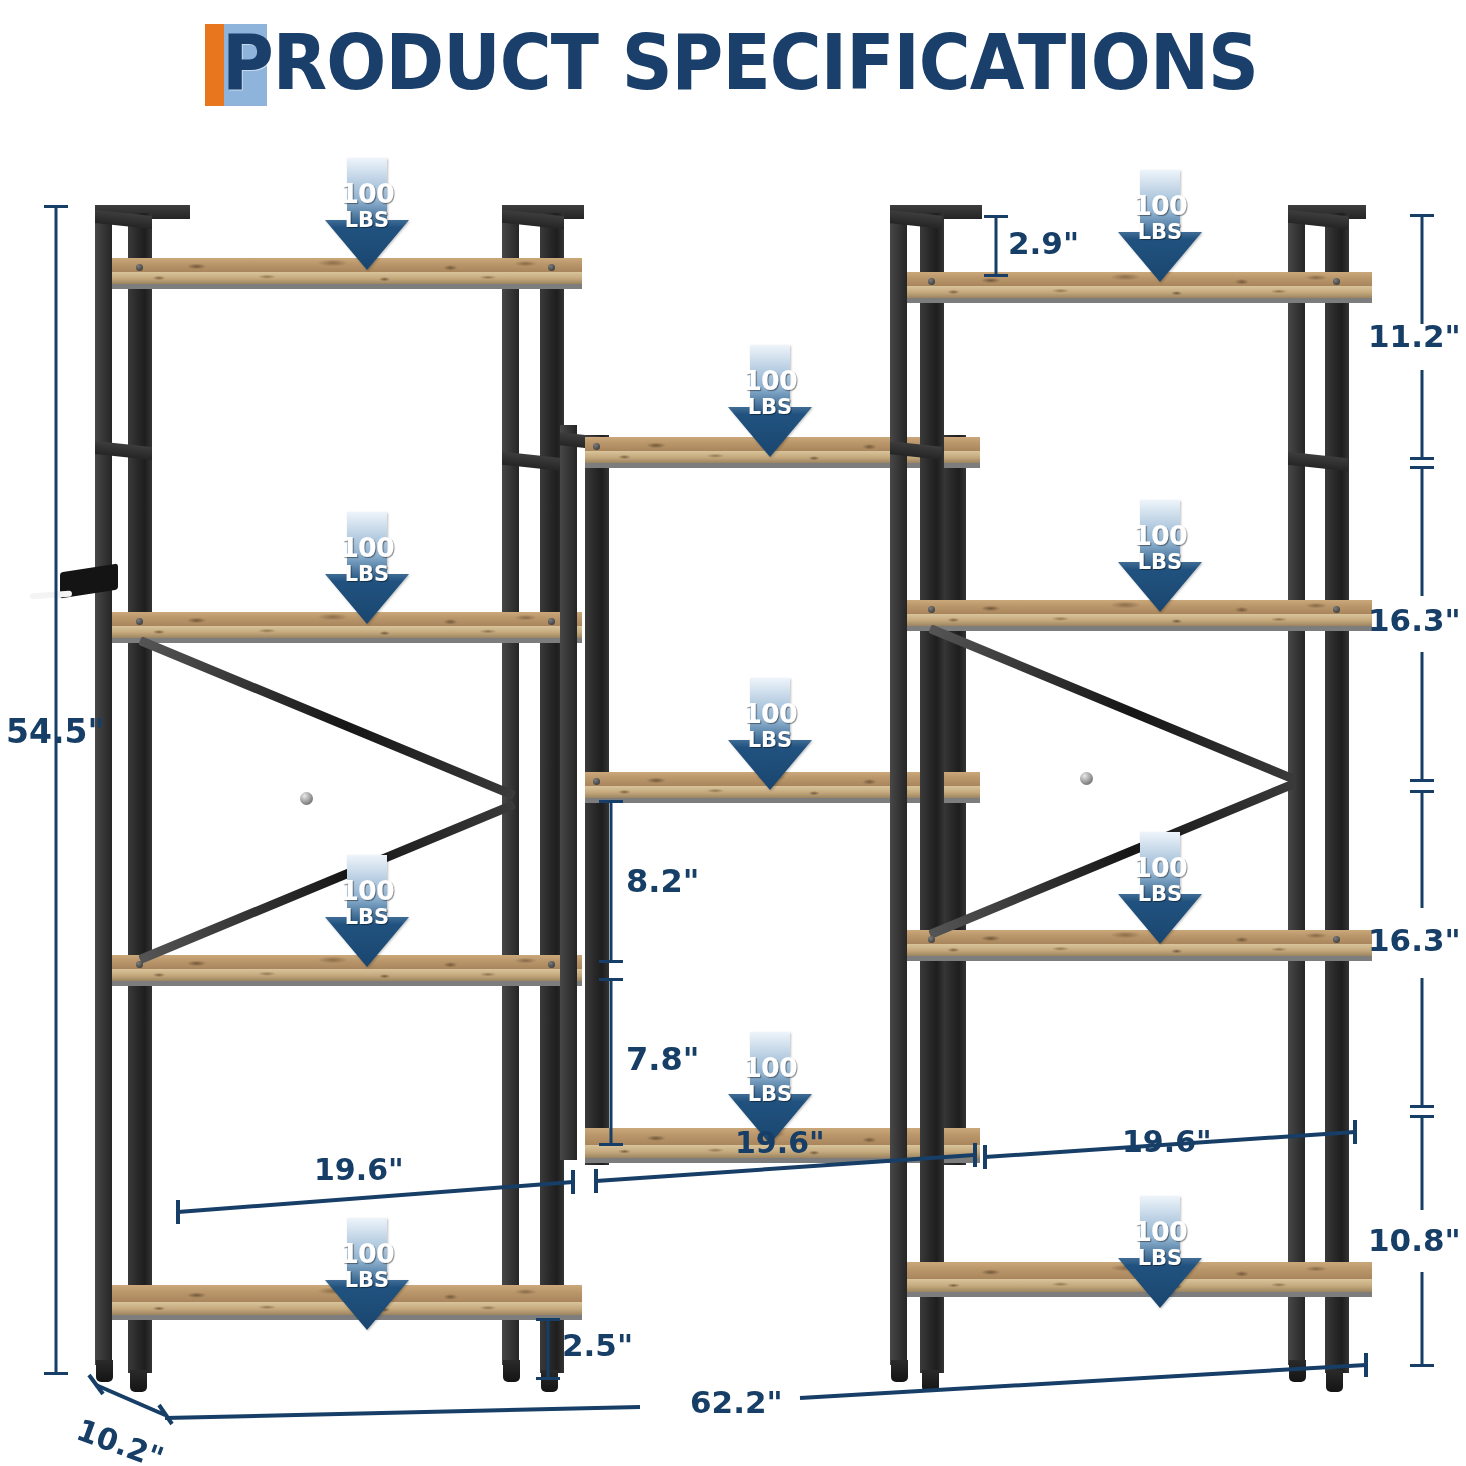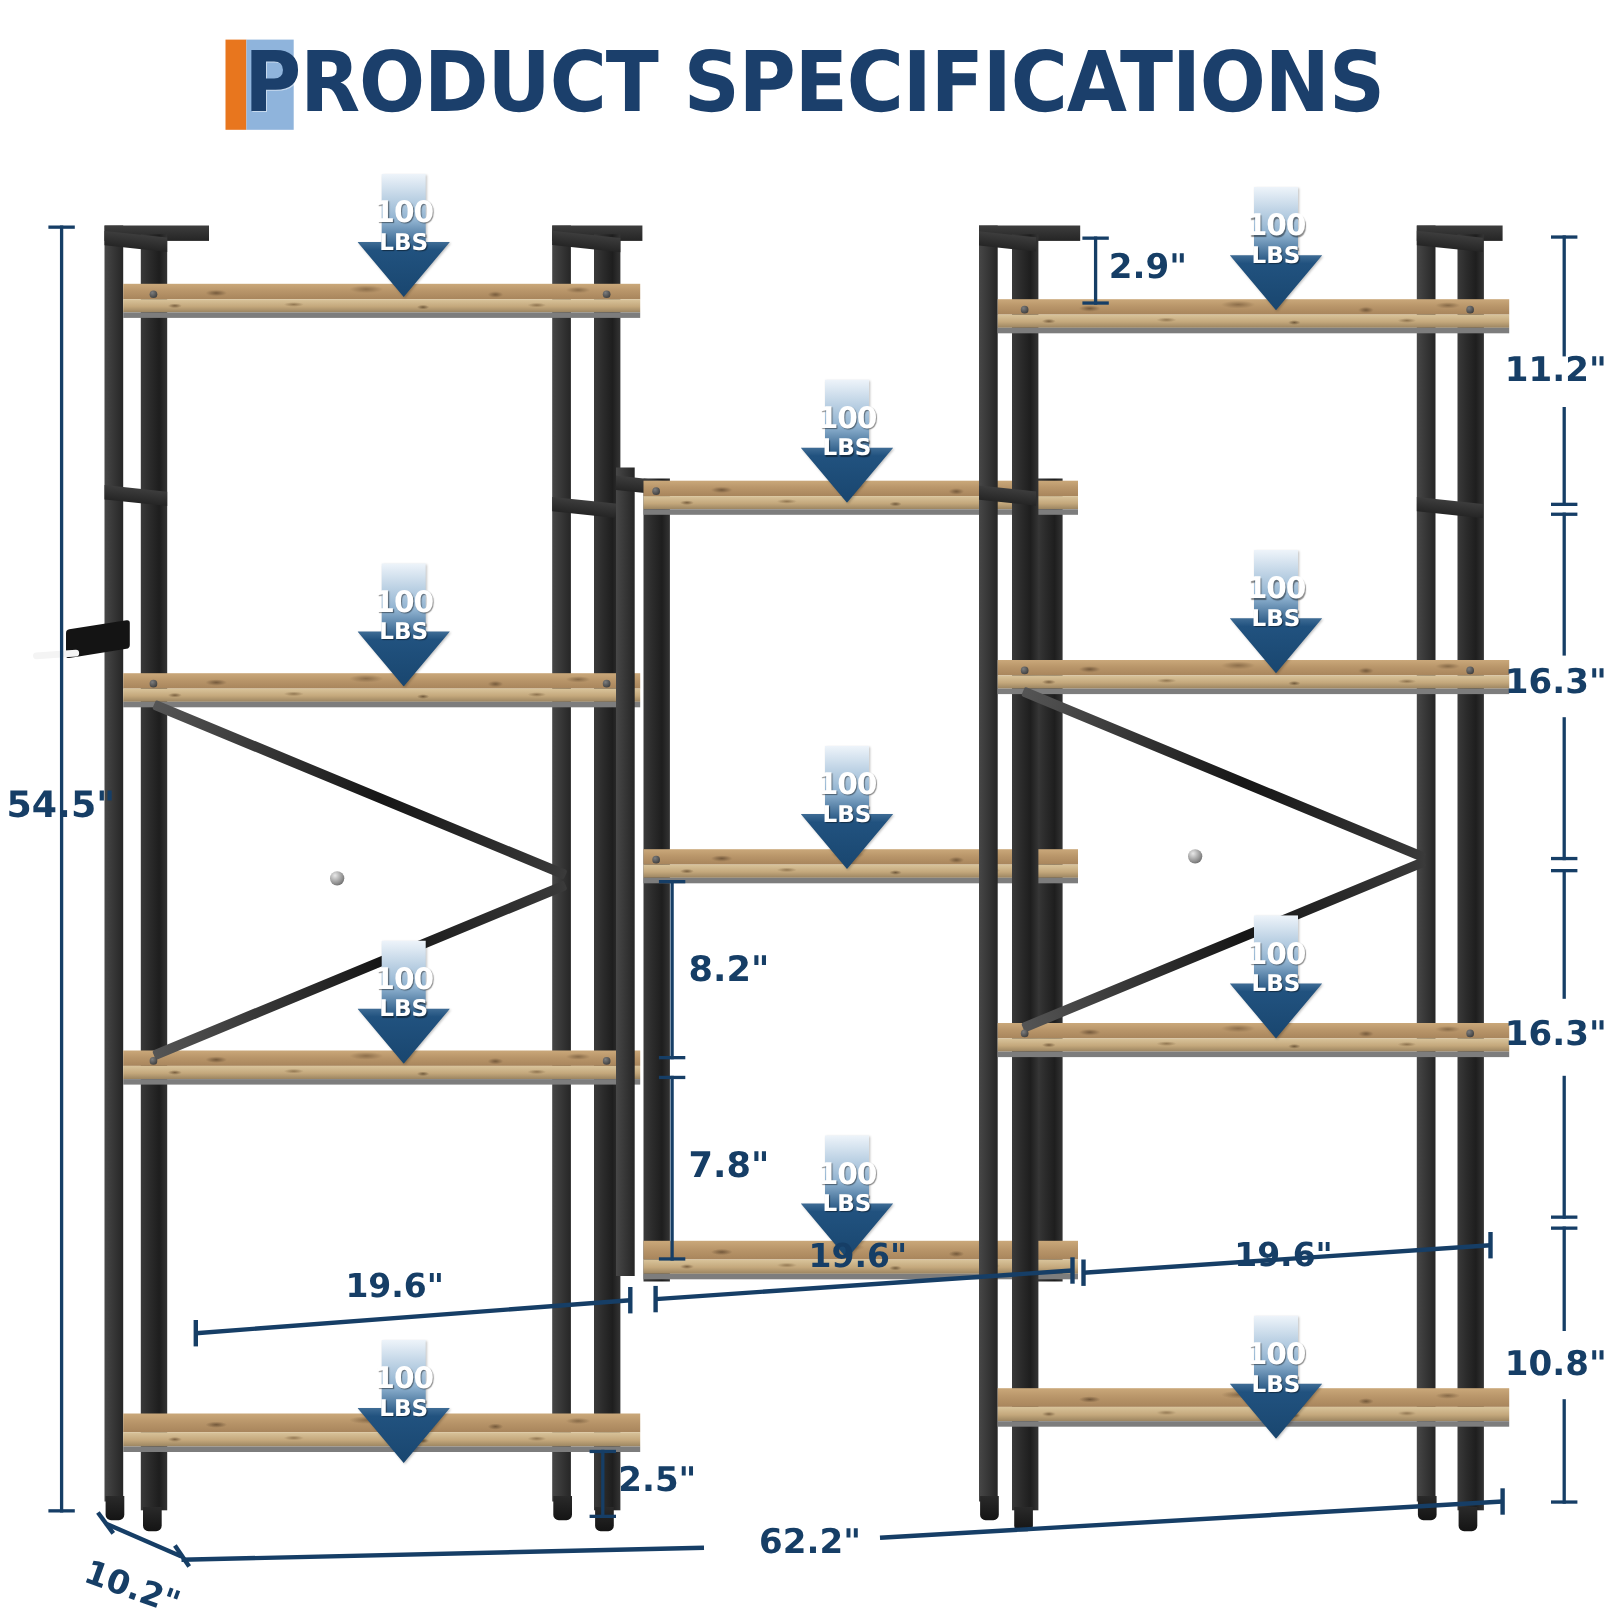--- a/index.html
+++ b/index.html
@@ -7,21 +7,21 @@
   body{
     width:1466px;height:1466px;
     background:#ffffff;
     font-family:"Liberation Sans", sans-serif;
     overflow:hidden;
     position:relative;
   }
   .stage{position:absolute;left:0;top:0;width:1466px;height:1466px;}
 
   
-  .header{position:absolute;left:0;top:20px;width:1466px;height:100px;}
+  .header{position:absolute;left:0;top:8px;width:1466px;height:100px;}
   .accent-wrap{position:absolute;left:205px;top:16px;width:62px;height:82px;}
   .accent-orange{position:absolute;left:0;top:0;width:19px;height:82px;background:#E8761E;}
   .accent-blue{position:absolute;left:19px;top:0;width:43px;height:82px;background:#8FB4DC;}
   .title{
     position:absolute;left:222px;top:9px;
     font-family:"DejaVu Sans", sans-serif;
     font-weight:bold;
     font-size:76px;
     line-height:92px;
     letter-spacing:-1px;

